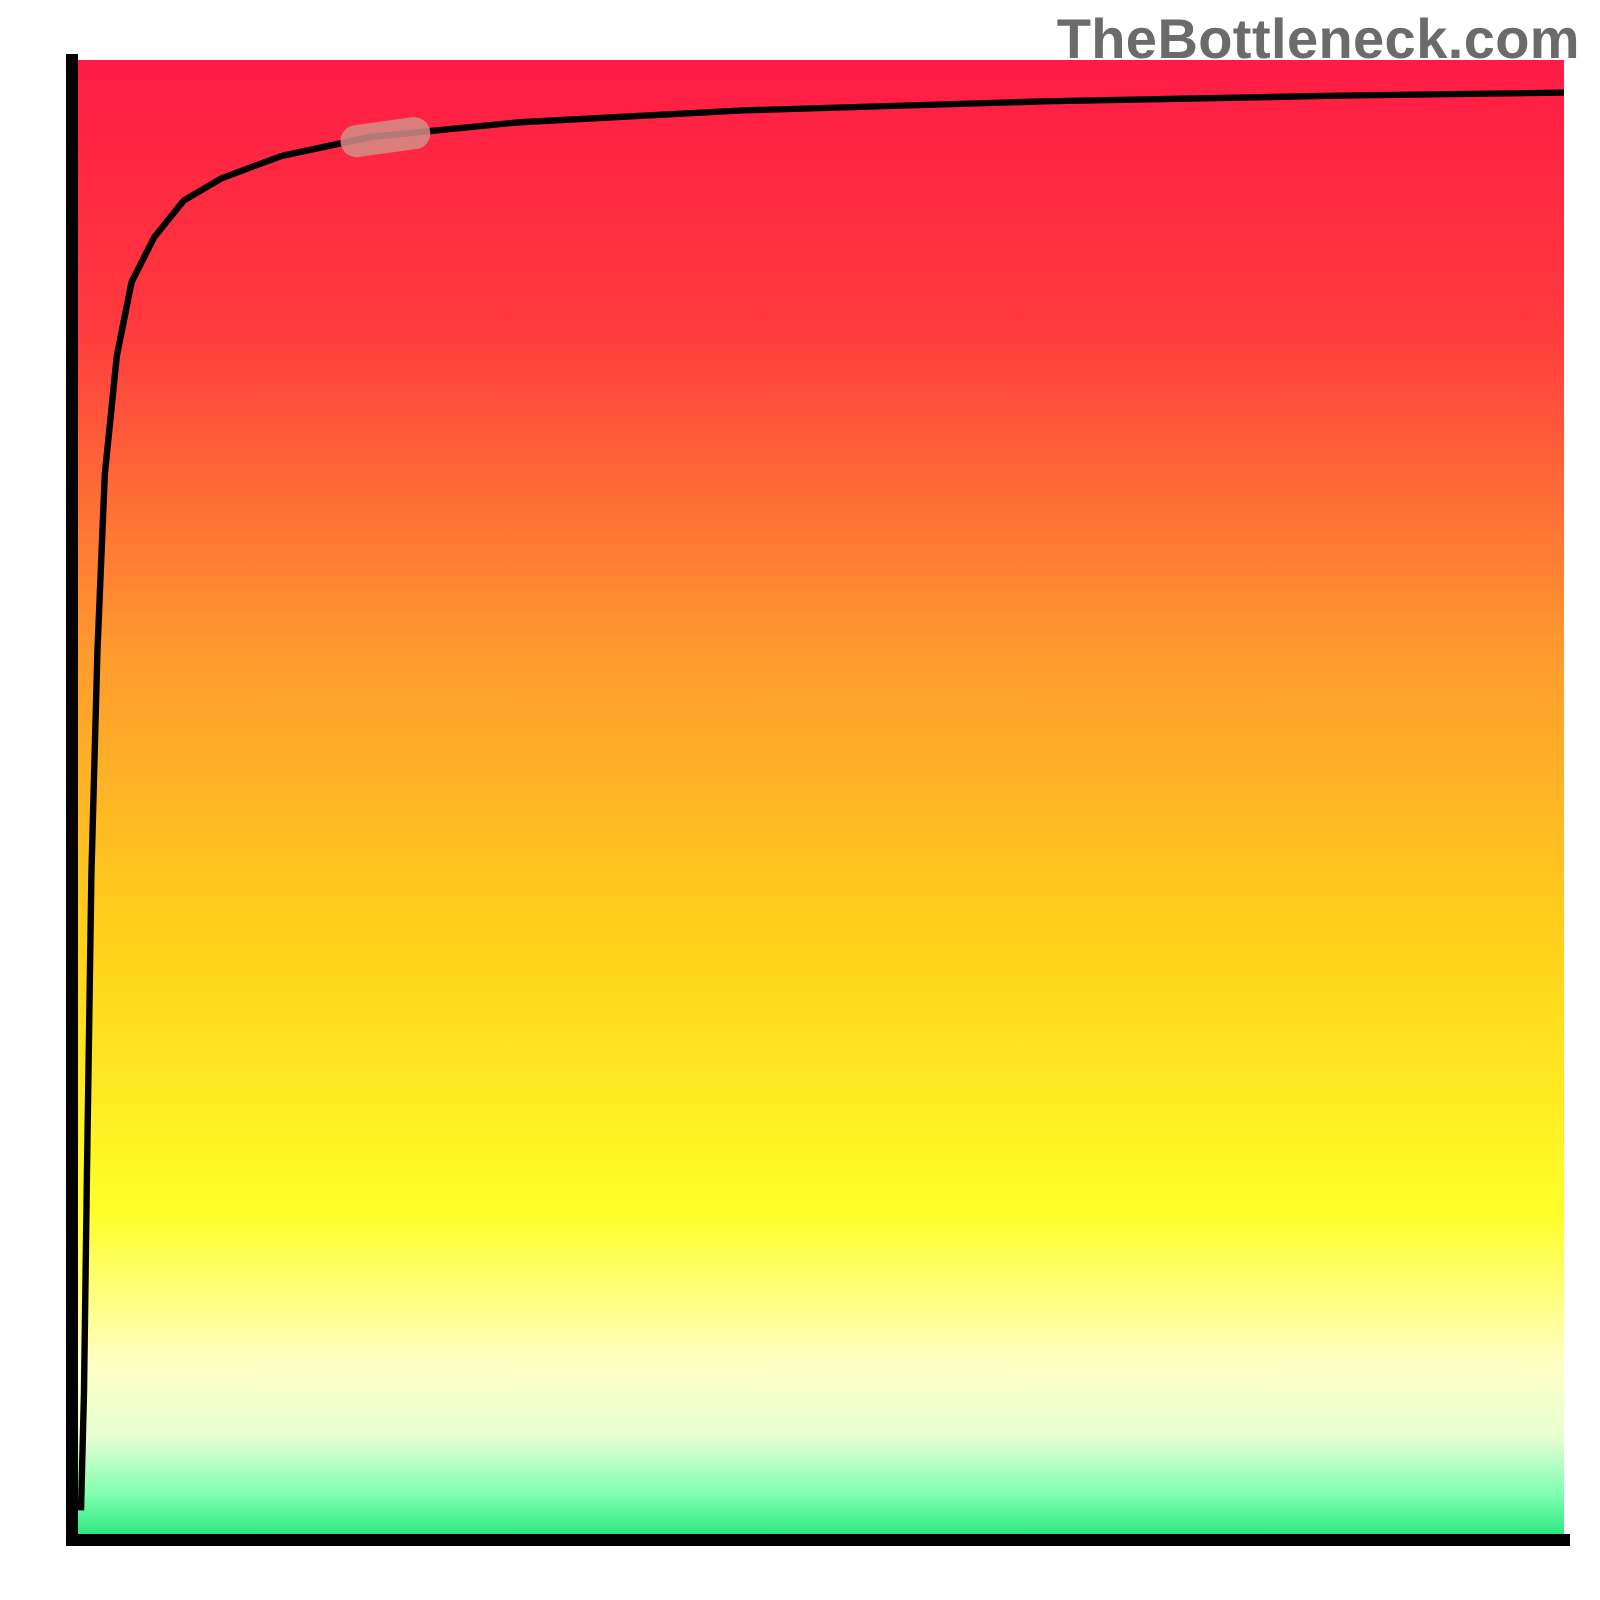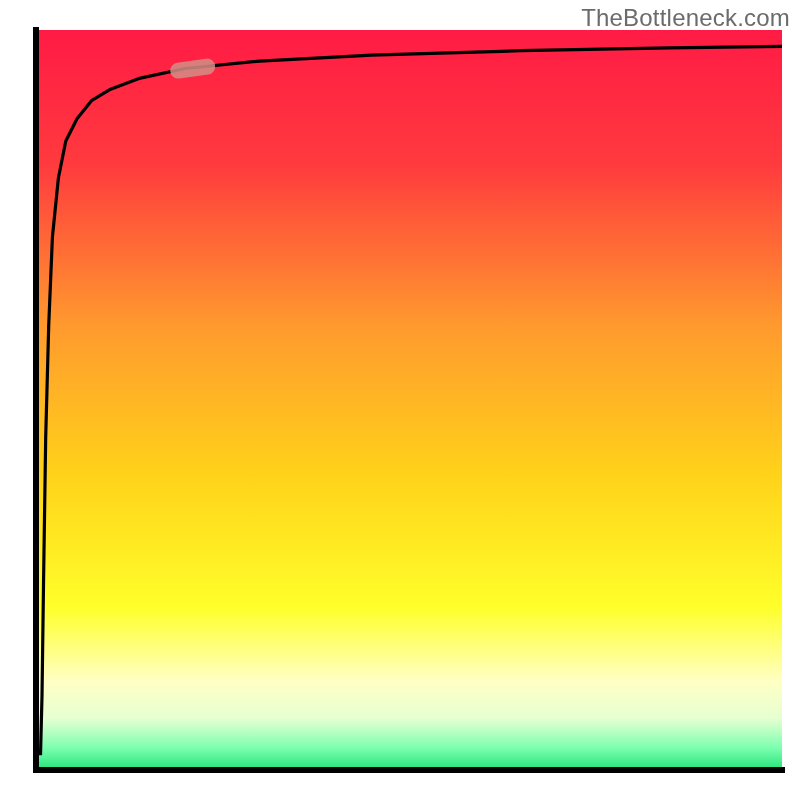--- a/index.html
+++ b/index.html
@@ -13,24 +13,24 @@
   }
   .stage {
     position: relative;
     width: 800px;
     height: 800px;
   }
   .watermark {
     position: absolute;
     top: 4px;
     right: 10px;
-    font-size: 24px;
+    font-size: 28px;
     color: #6b6b6b;
     letter-spacing: 0.2px;
-    font-weight: 400;
+    font-weight: 700;
     z-index: 10;
   }
   svg.chart {
     position: absolute;
     top: 0;
     left: 0;
     width: 800px;
     height: 800px;
     display: block;
   }

